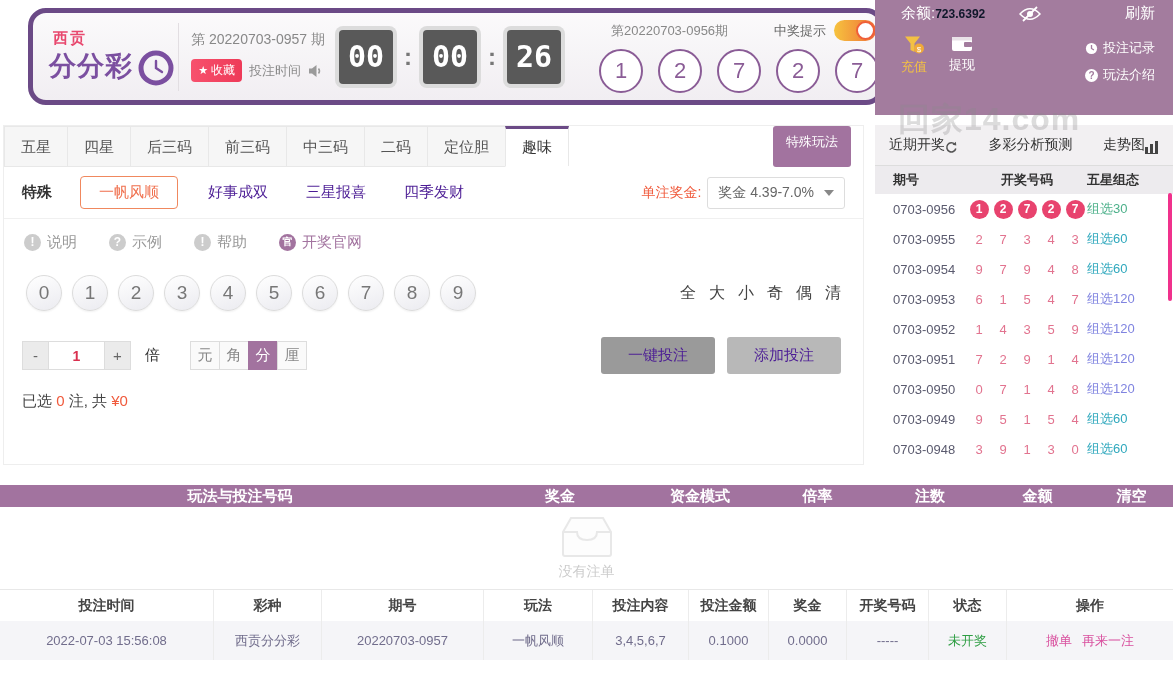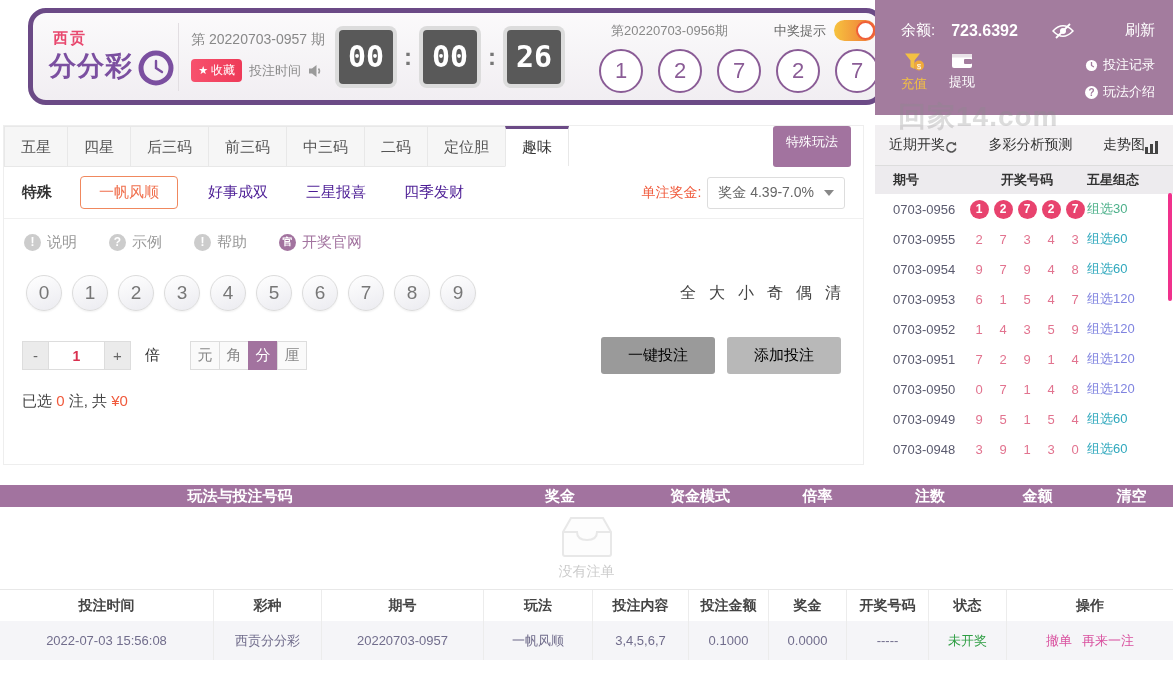--- a/index.html
+++ b/index.html
@@ -27,32 +27,32 @@
 .win-area{margin-left:38px}
 .win-top{display:flex;align-items:center;margin-bottom:8px}
 .win-period{color:#888;font-size:13px;margin-left:12px}
 .tip-label{color:#666;font-size:13px;margin-left:46px}
 .toggle{width:42px;height:21px;border-radius:11px;background:linear-gradient(90deg,#f6c33e,#ef7039);position:relative;margin-left:8px;cursor:pointer}
 .toggle .knob{position:absolute;right:1px;top:1px;width:19px;height:19px;border-radius:50%;background:#fff;border:2px solid #ef5f39}
 .win-circles{display:flex;gap:15px}
 .wc{width:44px;height:44px;border-radius:50%;background:#fff;border:2px solid #8a5c96;color:#8a5c96;font-size:22px;display:flex;align-items:center;justify-content:center}
 
 
-.account-panel{position:absolute;left:875px;top:0;width:298px;height:115px;background:#a37c9e;z-index:2;color:#fff;padding:21px 18px 0 26px}
+.account-panel{position:absolute;left:875px;top:0;width:298px;height:115px;background:#a37c9e;z-index:2;color:#fff;padding:4px 18px 0 26px}
 .acct-row1{display:flex;align-items:center;font-size:15px}
-.bal-value{color:#ffffff;font-weight:bold;font-size:16px;margin-left:16px}
+.bal-value{color:#0f172a;font-weight:bold;font-size:12px;margin-left:0}
 .eye-icon{margin-left:34px;cursor:pointer;display:inline-flex}
 .refresh-btn{margin-left:auto;cursor:pointer;font-size:15px}
 .acct-row2{display:flex;margin-top:12px}
 .acct-btn{display:flex;flex-direction:column;align-items:center;gap:3px;margin-right:22px;cursor:pointer;font-size:13px}
 .acct-btn.gold{color:#f3c043}
 .acct-links{margin-left:auto;display:flex;flex-direction:column;gap:9px;font-size:13px;padding-top:4px}
 .acct-link{display:flex;align-items:center;gap:5px;cursor:pointer;white-space:nowrap}
 .q-mini{width:13px;height:13px;border-radius:50%;background:#fff;color:#a37c9e;font-size:10px;font-weight:bold;display:inline-flex;align-items:center;justify-content:center}
-.watermark{position:absolute;left:898px;top:98px;z-index:6;font-size:28px;font-weight:bold;color:rgba(140,140,140,.30);letter-spacing:1px;pointer-events:none;white-space:nowrap}
+.watermark{position:absolute;left:898px;top:98px;z-index:6;font-size:32px;font-weight:bold;color:rgba(140,140,140,.30);letter-spacing:1px;pointer-events:none;white-space:nowrap}
 
 
 .main{display:flex;align-items:flex-start;margin-top:7px}
 .left-card{margin-left:3px;width:861px;border:1px solid #eee;background:#fff;min-height:340px}
 .tabbar{display:flex;height:41px}
 .tab{padding:0 16px;height:41px;line-height:39px;background:#f6f6f6;border:1px solid #e8e8e8;margin-right:-1px;font-size:15px;color:#555;cursor:pointer;white-space:nowrap}
 .tab.active{background:#fff;border-top:3px solid #6b4a86;border-bottom:1px solid #fff;color:#333;line-height:36px}
 .tab-spacer{flex:1;height:41px;border-bottom:1px solid #fff}
 .special-btn{background:#a2739f;color:#fff;font-size:13px;padding:7px 13px;border-radius:3px;margin-right:12px;cursor:pointer;white-space:nowrap}
 .play-row{display:flex;align-items:center;height:52px;padding:0 18px;border-bottom:1px solid #f0f0f0}
@@ -72,21 +72,21 @@
 .quick{margin-left:auto;display:flex;gap:13px;padding-right:4px}
 .quick span{color:#444;font-size:16px;cursor:pointer}
 .ctrl-row{display:flex;align-items:center;padding:12px 18px 6px}
 .step-btn{width:27px;height:29px;background:#ebebeb;border:1px solid #ddd;color:#666;font-size:15px;display:flex;align-items:center;justify-content:center;cursor:pointer}
 .step-val{width:55px;height:29px;background:#fff;border:1px solid #ddd;border-left:none;border-right:none;color:#d9304f;font-weight:bold;font-size:14px;display:flex;align-items:center;justify-content:center}
 .times-label{margin:0 16px 0 14px;font-size:15px}
 .units{display:flex;margin-left:14px}
 .unit{width:30px;height:29px;border:1px solid #ddd;margin-right:-1px;background:#fafafa;color:#888;font-size:15px;display:flex;align-items:center;justify-content:center;cursor:pointer}
 .unit.active{background:#a2739f;color:#fff;border-color:#a2739f}
 .bet-btns{margin-left:auto;display:flex;gap:12px;padding-right:4px}
-.bet-btn{color:#000000;font-size:15px;padding:9px 27px;border-radius:3px;cursor:pointer;white-space:nowrap}
+.bet-btn{color:#4c1d95;font-size:15px;padding:9px 27px;border-radius:3px;cursor:pointer;white-space:nowrap}
 .bet-btn.onekey{background:#9a9a9a}
 .bet-btn.add{background:#b8b8b8}
 .sum-row{padding:12px 18px;font-size:15px;color:#444}
 .sum-row .hl{color:#f05a3c}
 
 
 .right-panel{width:298px;margin-left:11px;position:relative}
 .rp-tabs{height:41px;display:flex;align-items:center;justify-content:space-between;background:#f2f0f2;border-bottom:1px solid #ddd;padding:0 14px;font-size:14px;color:#333}
 .rp-tab{display:flex;align-items:flex-end;cursor:pointer;white-space:nowrap}
 .rp-head{height:28px;display:flex;align-items:center;background:#edebee;font-size:13px;font-weight:bold;color:#333}

